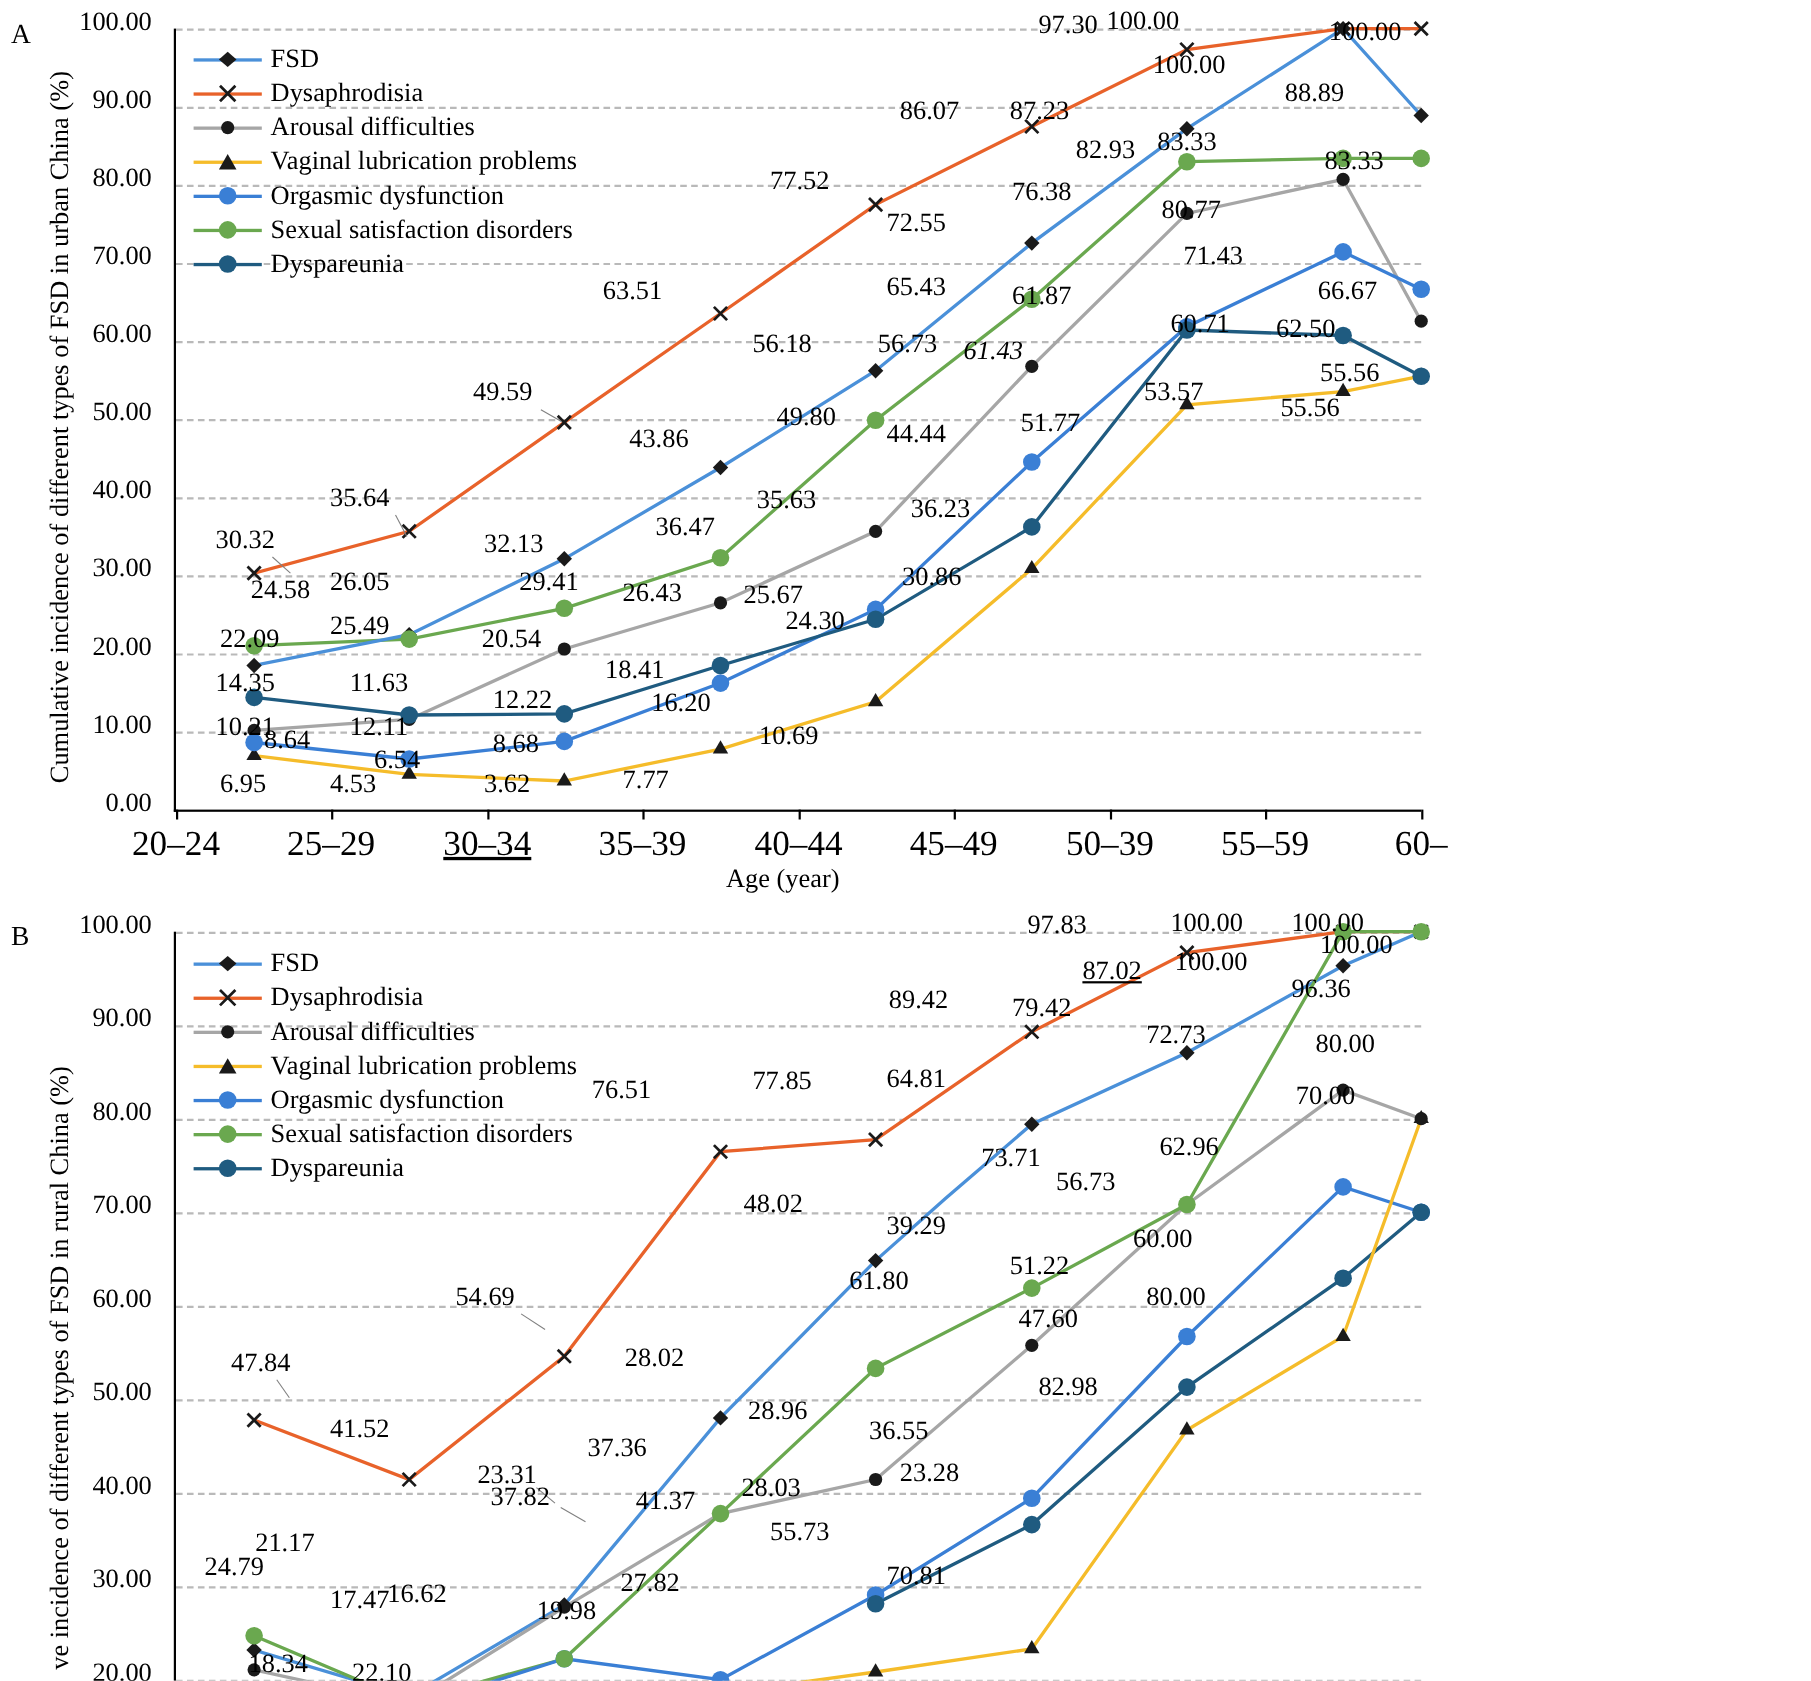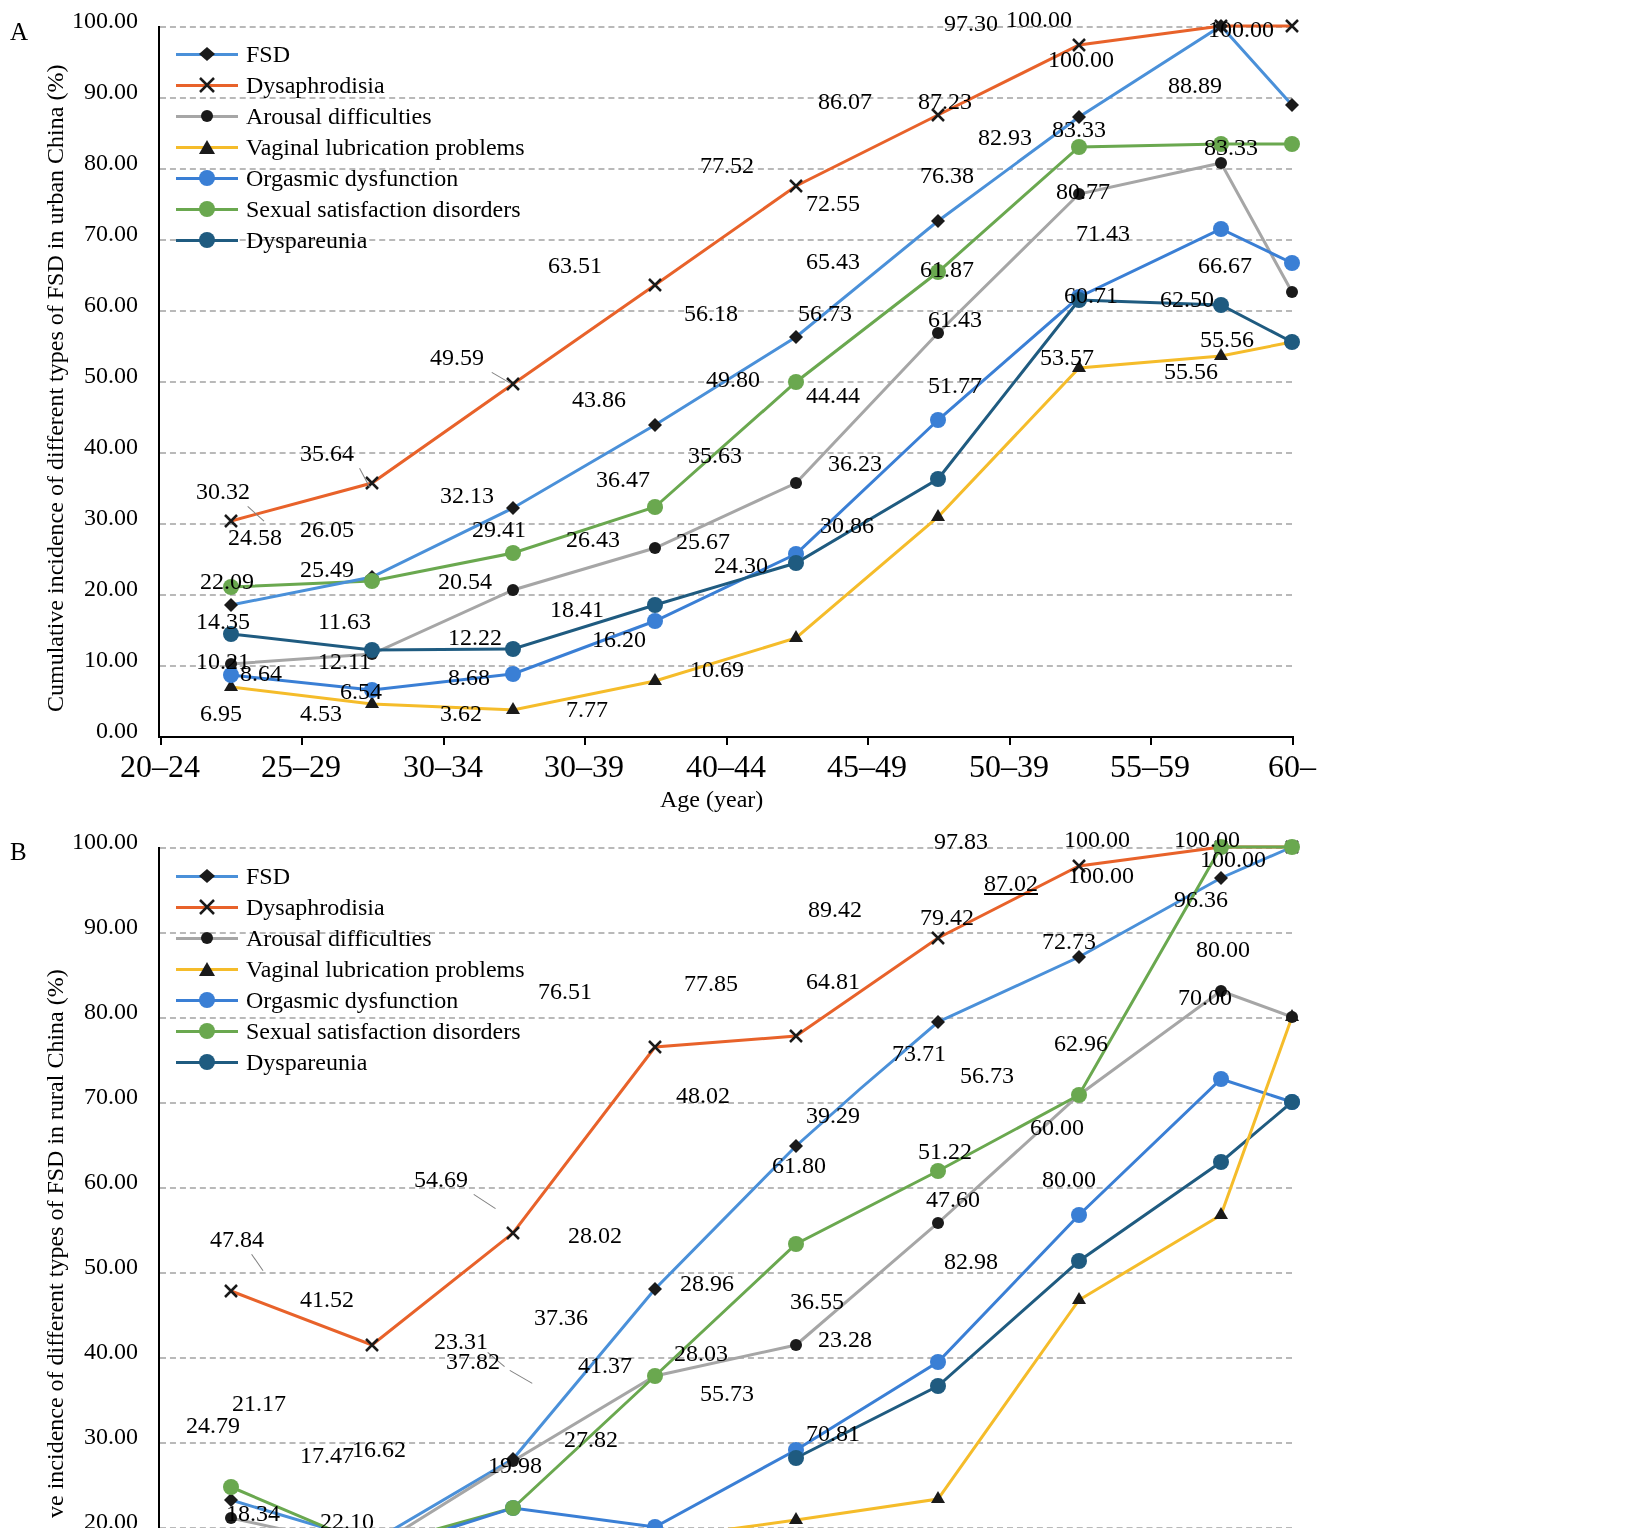--- a/index.html
+++ b/index.html
@@ -180,22 +180,22 @@
             <circle cx="778" cy="453" r="8"></circle>
           <circle cx="919" cy="274" r="8"></circle>
             <circle cx="1061" cy="279" r="8"></circle>
             <circle cx="1132" cy="316" r="8"></circle>
         </g>
       </svg>
     </div>
 
     <div class="xtick" style="left:160px;top:748px;width:120px;margin-left:-60px;">20–24</div>
     <div class="xtick" style="left:301px;top:748px;width:120px;margin-left:-60px;">25–29</div>
-    <div class="xtick" style="left:443px;top:748px;width:120px;margin-left:-60px;">30–34</div>
-    <div class="xtick" style="left:584px;top:748px;width:120px;margin-left:-60px;">30–39</div>
+    <div class="xtick" style="left:443px;top:748px;width:120px;margin-left:-60px;text-decoration:underline;">30–34</div>
+    <div class="xtick" style="left:584px;top:748px;width:120px;margin-left:-60px;">35–39</div>
     <div class="xtick" style="left:726px;top:748px;width:120px;margin-left:-60px;">40–44</div>
     <div class="xtick" style="left:867px;top:748px;width:120px;margin-left:-60px;">45–49</div>
     <div class="xtick" style="left:1009px;top:748px;width:120px;margin-left:-60px;">50–39</div>
     <div class="xtick" style="left:1150px;top:748px;width:120px;margin-left:-60px;">55–59</div>
     <div class="xtick" style="left:1292px;top:748px;width:120px;margin-left:-60px;">60–</div>
 
     <div class="xlabel" style="left:660px;top:786px;">Age (year)</div>
 
     <div class="legend" style="left:176px;top:38px;">
       <div class="legend-row">
@@ -312,21 +312,21 @@
     <div class="dlabel" style="left:798px;top:300px;">56.73</div>
     <div class="dlabel" style="left:806px;top:382px;">44.44</div>
     <div class="dlabel" style="left:828px;top:450px;">36.23</div>
     <div class="dlabel" style="left:820px;top:512px;">30.86</div>
 
     <div class="dlabel" style="left:944px;top:10px;">97.30</div>
     <div class="dlabel" style="left:918px;top:88px;">87.23</div>
     <div class="dlabel" style="left:978px;top:124px;">82.93</div>
     <div class="dlabel" style="left:920px;top:162px;">76.38</div>
     <div class="dlabel" style="left:920px;top:256px;">61.87</div>
-    <div class="dlabel" style="left:928px;top:306px;">61.43</div>
+    <div class="dlabel" style="left:876px;top:306px;font-style:italic;">61.43</div>
     <div class="dlabel" style="left:928px;top:372px;">51.77</div>
 
     <div class="dlabel" style="left:1006px;top:6px;">100.00</div>
     <div class="dlabel" style="left:1048px;top:46px;">100.00</div>
     <div class="dlabel" style="left:1052px;top:116px;">83.33</div>
     <div class="dlabel" style="left:1204px;top:134px;">83.33</div>
     <div class="dlabel" style="left:1056px;top:178px;">80.77</div>
     <div class="dlabel" style="left:1076px;top:220px;">71.43</div>
     <div class="dlabel" style="left:1064px;top:282px;">60.71</div>
     <div class="dlabel" style="left:1040px;top:344px;">53.57</div>

